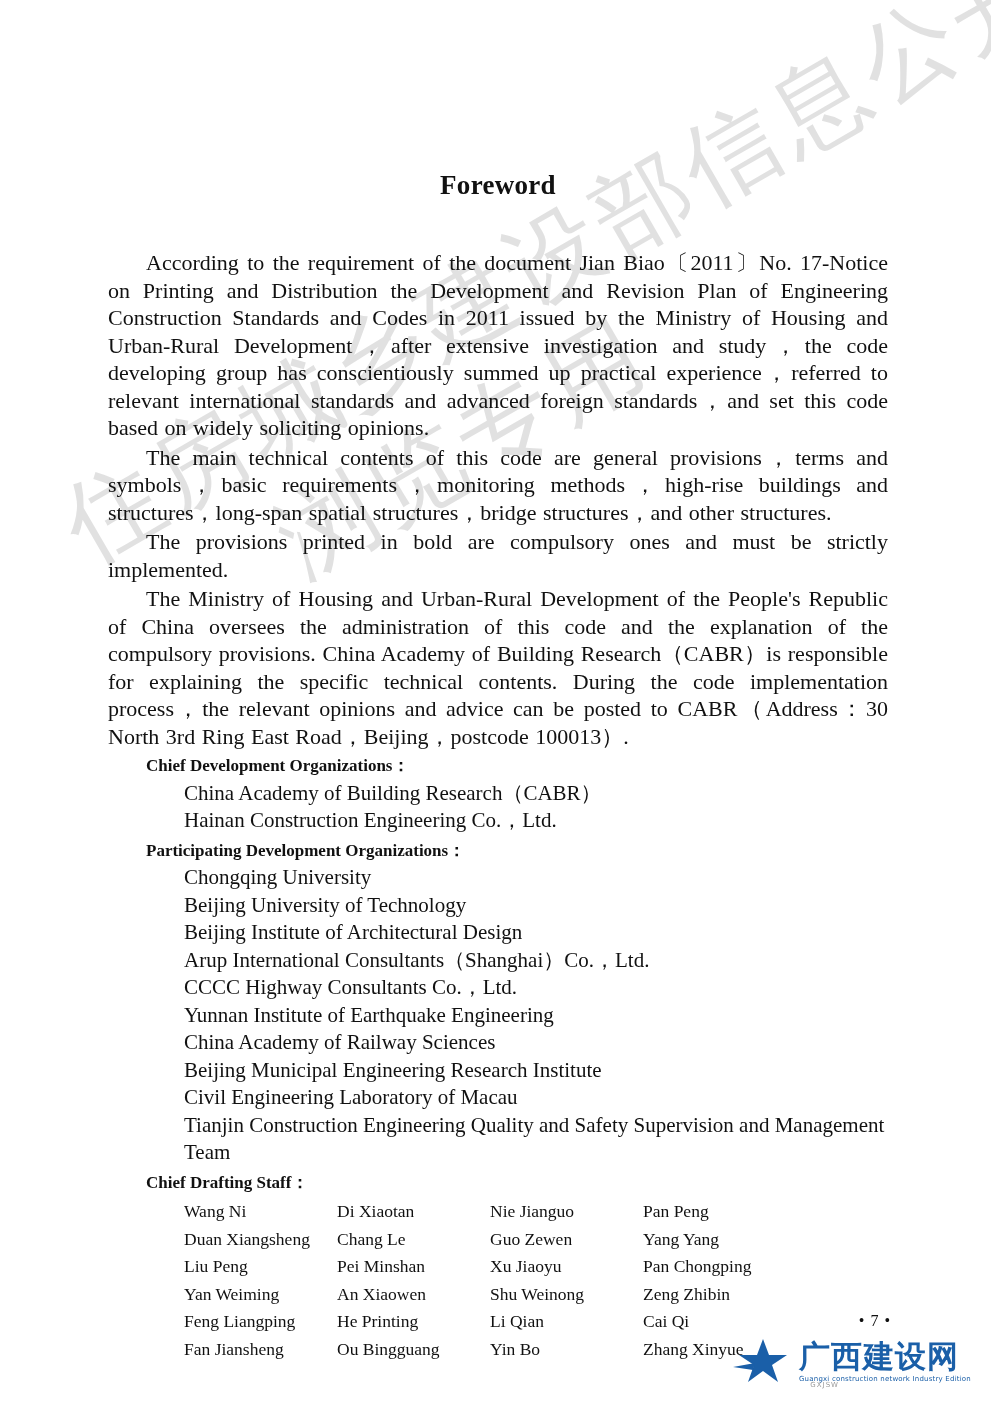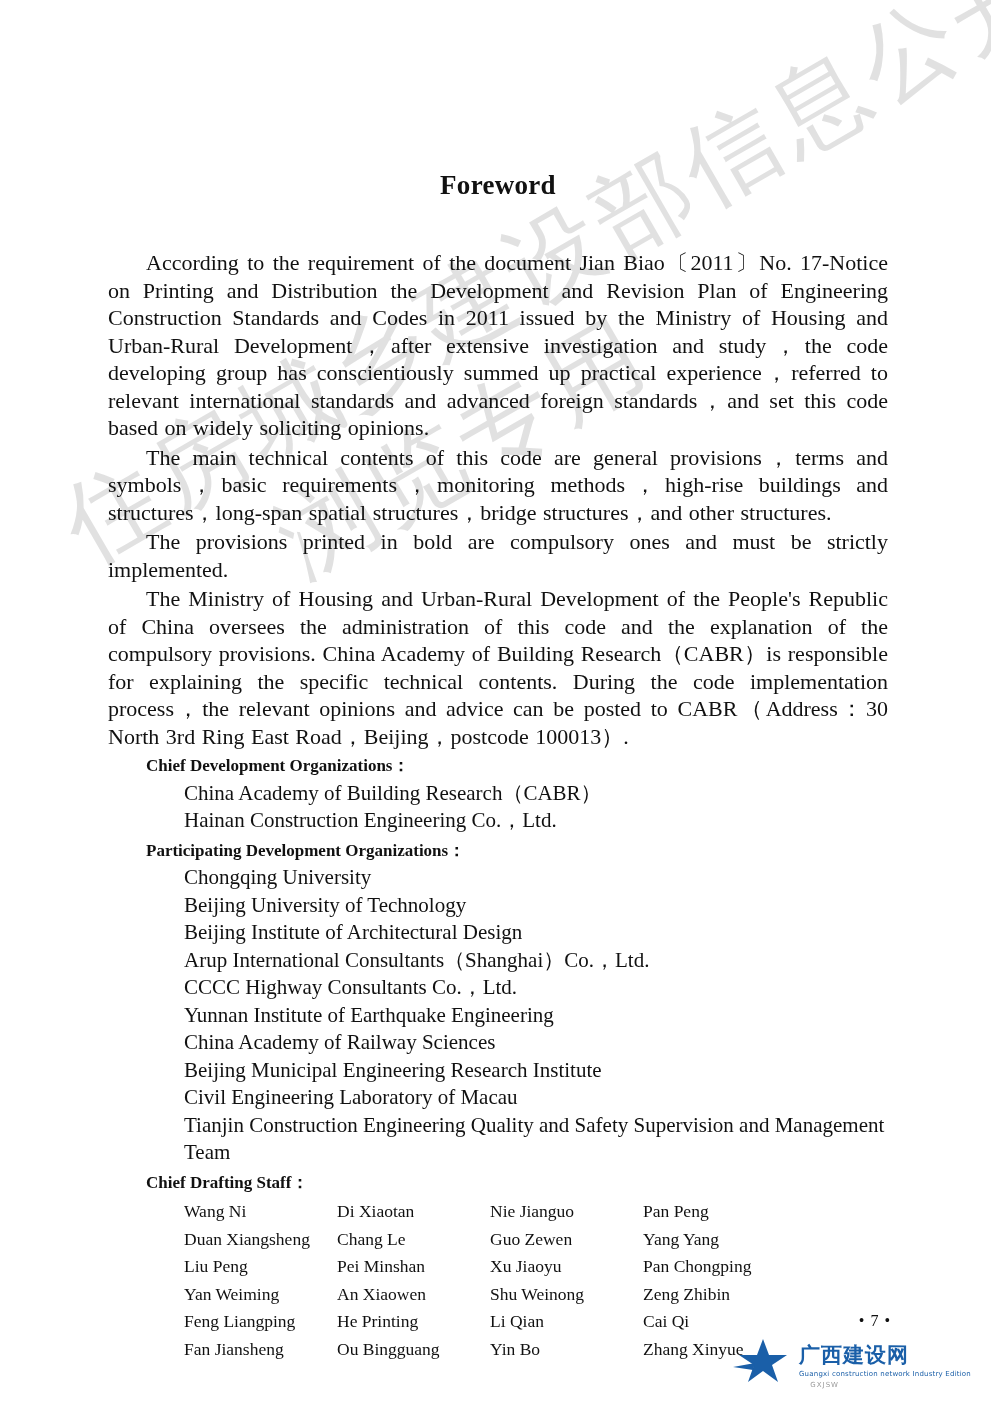--- a/index.html
+++ b/index.html
@@ -113,21 +113,21 @@
     position: relative;
   }
   .logo-star svg { display: block; }
   .logo-text-wrap {
     display: flex;
     flex-direction: column;
     justify-content: center;
   }
   .logo-cn {
     font-family: "DejaVu Sans", sans-serif;
-    font-size: 21px;
+    font-size: 31px;
     font-weight: bold;
     color: #1a5fa8;
     letter-spacing: 1px;
     line-height: 1.1;
   }
   .logo-en {
     font-family: "DejaVu Sans", sans-serif;
     font-size: 7px;
     color: #1a5fa8;
     letter-spacing: 0.2px;

